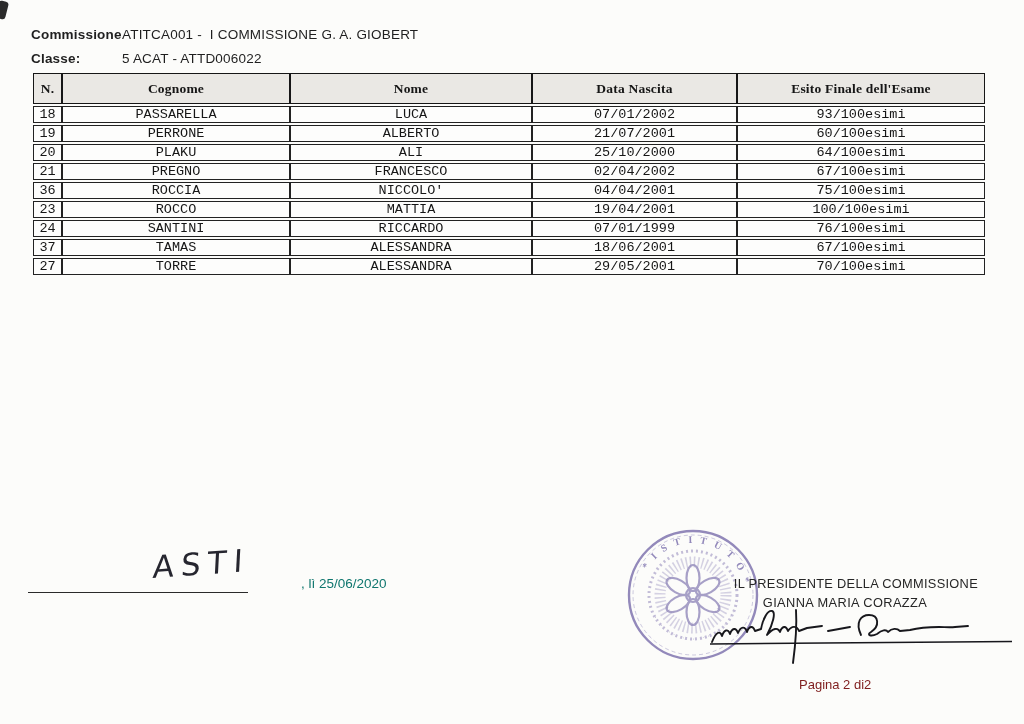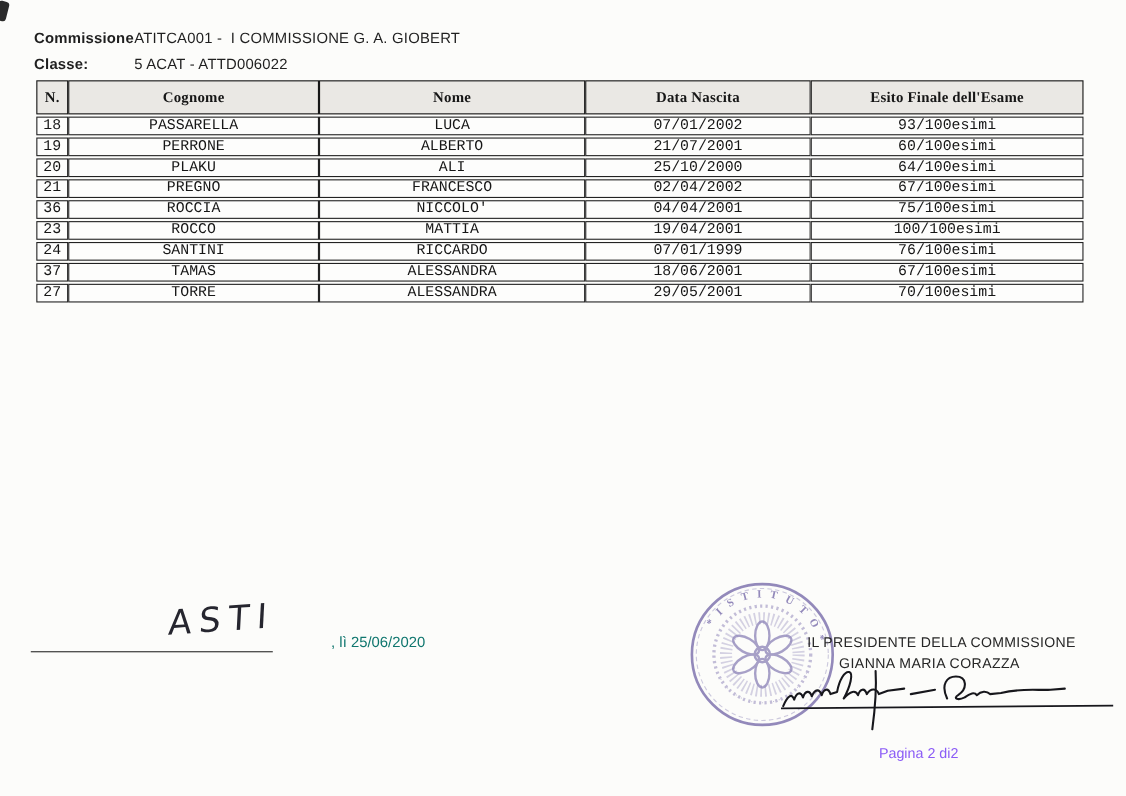--- a/index.html
+++ b/index.html
@@ -52,21 +52,21 @@
     color:#26262f;letter-spacing:7px;
     transform:rotate(-4deg) skewX(-7deg);transform-origin:left bottom;
   }
   .date-line{position:absolute;left:253px;top:576px;font-size:13.5px;color:#0f766e;margin-left:48px;}
 
   
   .president-title{position:absolute;left:712px;top:576px;width:266px;text-align:right;
     font-size:12.8px;letter-spacing:.3px;color:#262626;}
   .president-name{position:absolute;left:712px;top:595px;width:266px;text-align:center;
     font-size:12.8px;letter-spacing:.4px;color:#262626;}
-  .page-number{position:absolute;left:799px;top:677px;font-size:13px;color:#8b5cf6;text-align:right;}
+  .page-number{position:absolute;left:799px;top:677px;font-size:13px;color:#7f1d1d;text-align:right;}
 
   #stamp-svg{position:absolute;left:622px;top:524px;}
   .stamp-stroke{stroke:var(--stamp);fill:none;}
   .stamp-fill{fill:var(--stamp);}
   #stamp-svg text{font-family:"Liberation Serif",serif;}
 
   #signature-svg{position:absolute;left:708px;top:604px;}
   .sig-stroke{stroke:#17171c;fill:none;stroke-width:1.9;stroke-linecap:round;stroke-linejoin:round;}
   .sig-line{stroke:#17171c;stroke-width:1.6;}
 </style>

